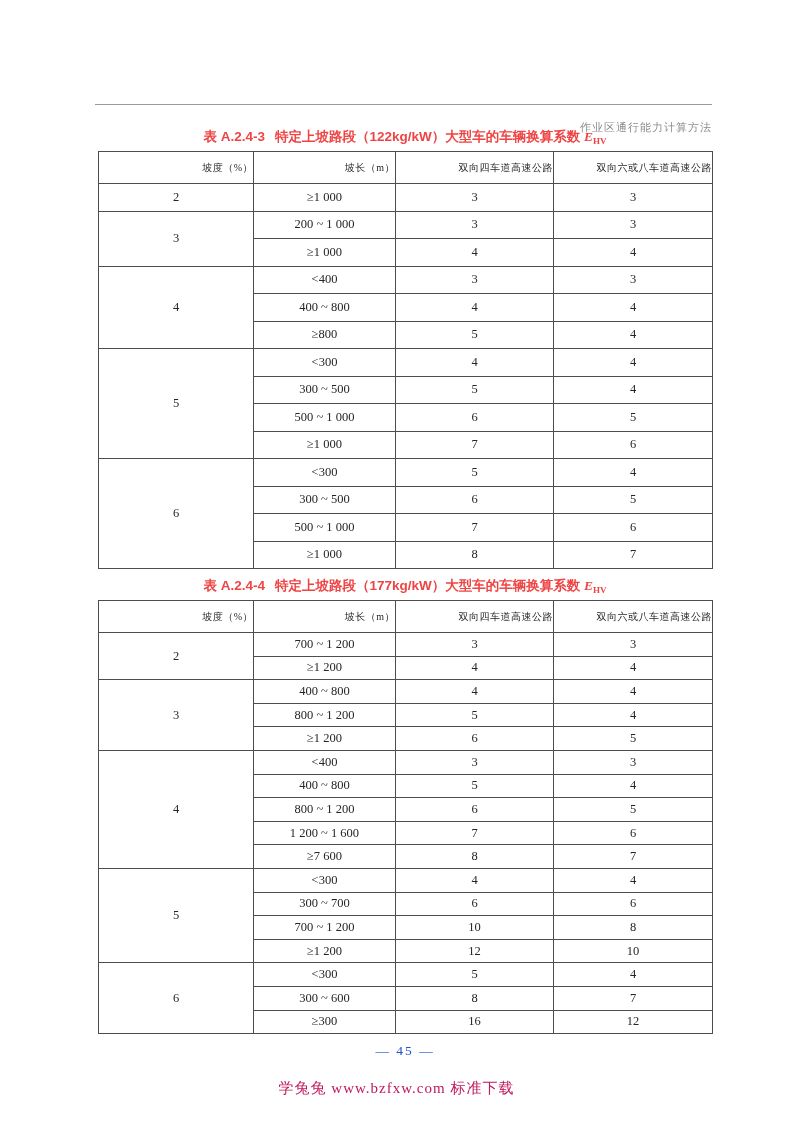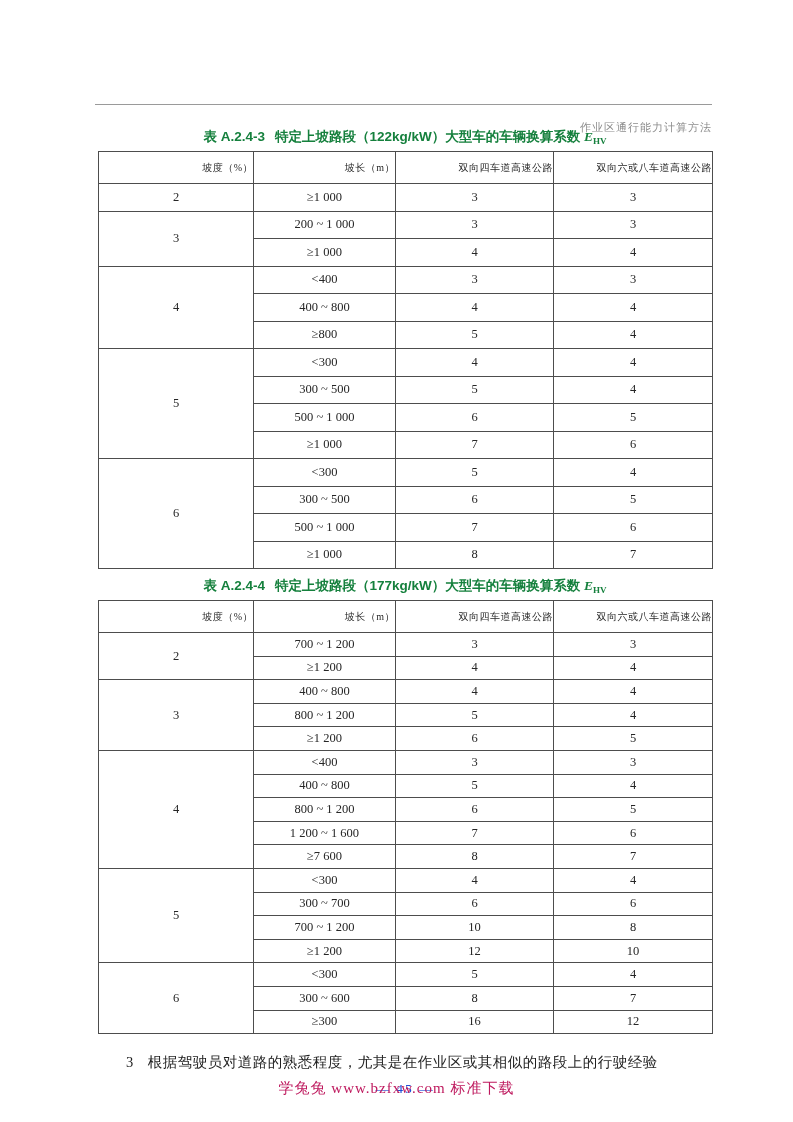--- a/index.html
+++ b/index.html
@@ -39,21 +39,21 @@
     position: absolute;
     left: 98px;
     width: 614px;
     top: 128px;
   }
   .table-title {
     text-align: center;
     font-family: "Liberation Sans", "DejaVu Sans", sans-serif;
     font-weight: bold;
     font-size: 13.5px;
-    color: #15803d;
+    color: #ef4444;
     margin: 0 0 5px 0;
   }
   .table-title .tt-label { margin-right: 10px; }
   .table-title .tt-sym {
     font-family: "Liberation Serif", "DejaVu Serif", serif;
     font-style: italic;
     font-weight: bold;
   }
   .table-title .tt-sub {
     font-family: "Liberation Serif", "DejaVu Serif", serif;
@@ -331,22 +331,19 @@
             <td>7</td>
           </tr>
           <tr>
             <td>≥300</td>
             <td>16</td>
             <td>12</td>
           </tr>
         </tbody>
     </table>
 
-    <p class="para">
-      <span class="para-num">3</span><span>根据驾驶员对道路的熟悉程度，尤其是在作业区或其相似的路段上的行驶经验</span>
-    </p>
 
     <div class="page-number">— 45 —</div>
   </div>
 
   <div class="footer">学兔兔 www.bzfxw.com 标准下载</div>
 
 </div>
 
 </body></html>

